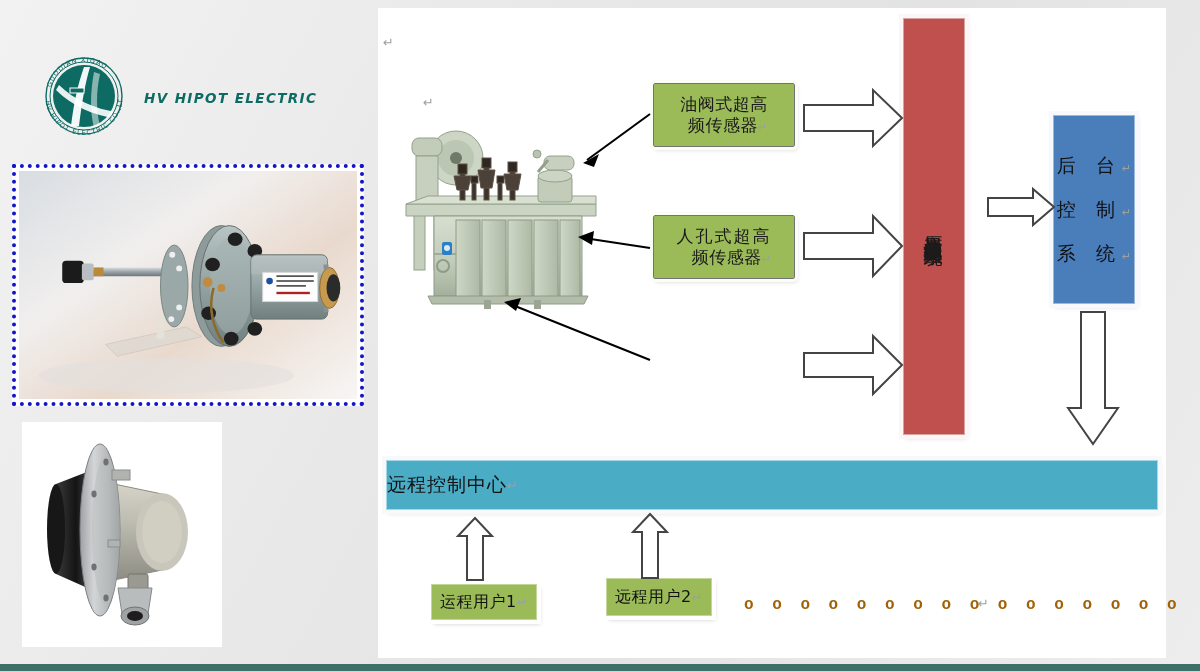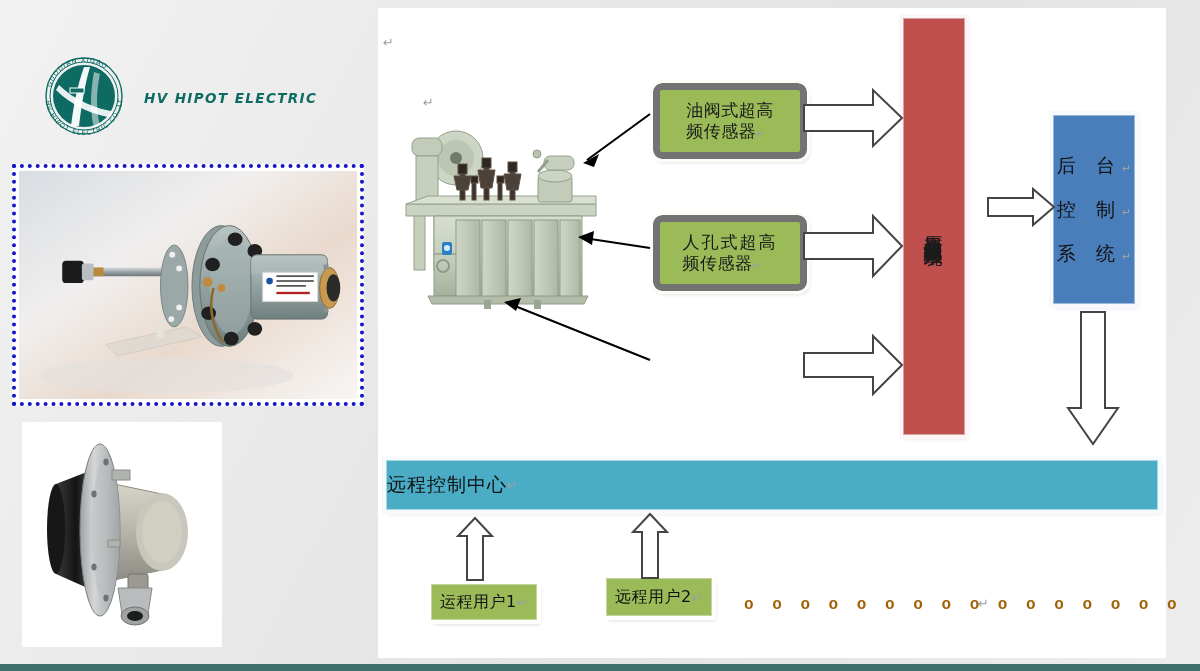--- a/index.html
+++ b/index.html
@@ -50,23 +50,23 @@
 
   
   #panel{
     position:absolute;left:378px;top:8px;width:788px;height:650px;
     background:#ffffff;
   }
   .pilcrow{color:#9aa0a6;font-size:13px;line-height:1;user-select:none;}
 
   
   .green-box{
-    position:absolute;background:#9bbb59;border:7px solid #737373;
-    border-radius:9px;box-shadow:2px 3px 4px rgba(0,0,0,.16);
-    display:flex;align-items:center;justify-content:center;text-align:left;
+    position:absolute;background:#9bbb59;border:1px solid #737373;
+    border-radius:2px;box-shadow:2px 3px 4px rgba(0,0,0,.16);
+    display:flex;align-items:center;justify-content:center;text-align:right;
     color:#1a1a1a;font-size:17px;line-height:1.22;letter-spacing:.5px;
     outline:3px solid #fbfdf7;
   }
   .green-box .pilcrow{font-size:11px;vertical-align:baseline;}
 
   .red-box{
     position:absolute;background:#c0504d;border:1px solid #d6a4a2;
     box-shadow:2px 3px 5px rgba(0,0,0,.18);
     outline:4px solid #fdf6f6;
     display:flex;align-items:center;justify-content:center;

